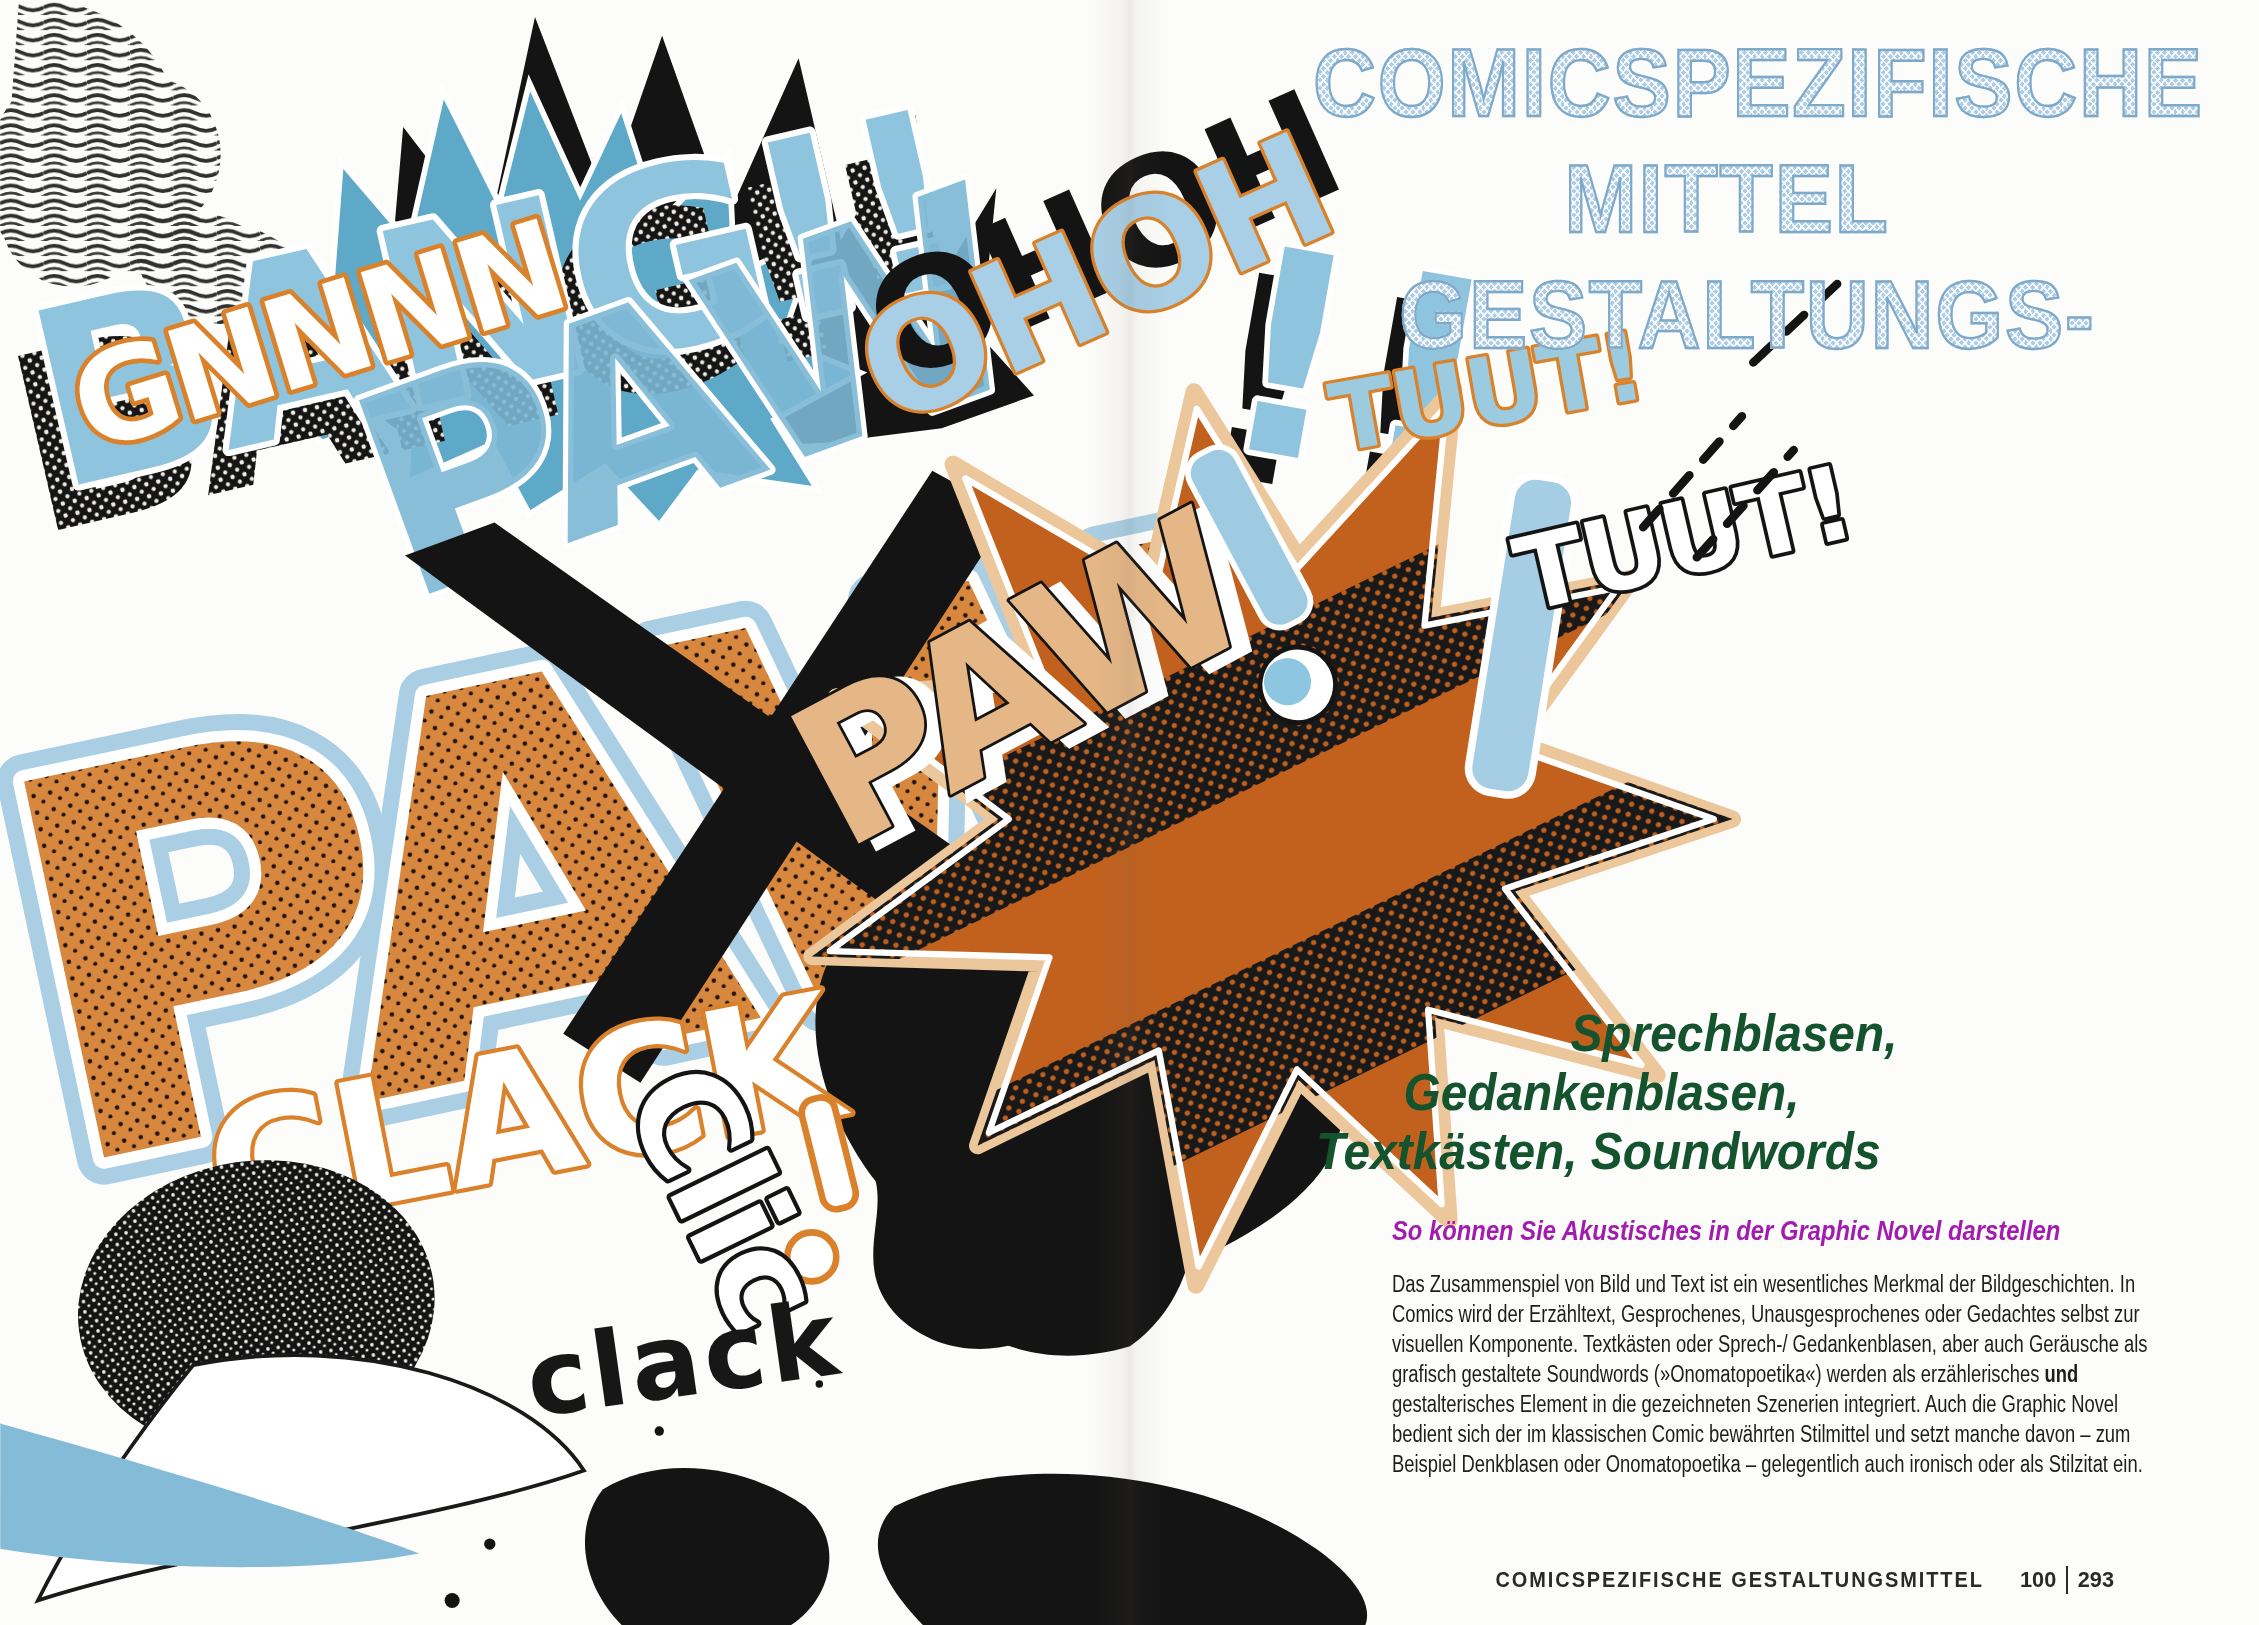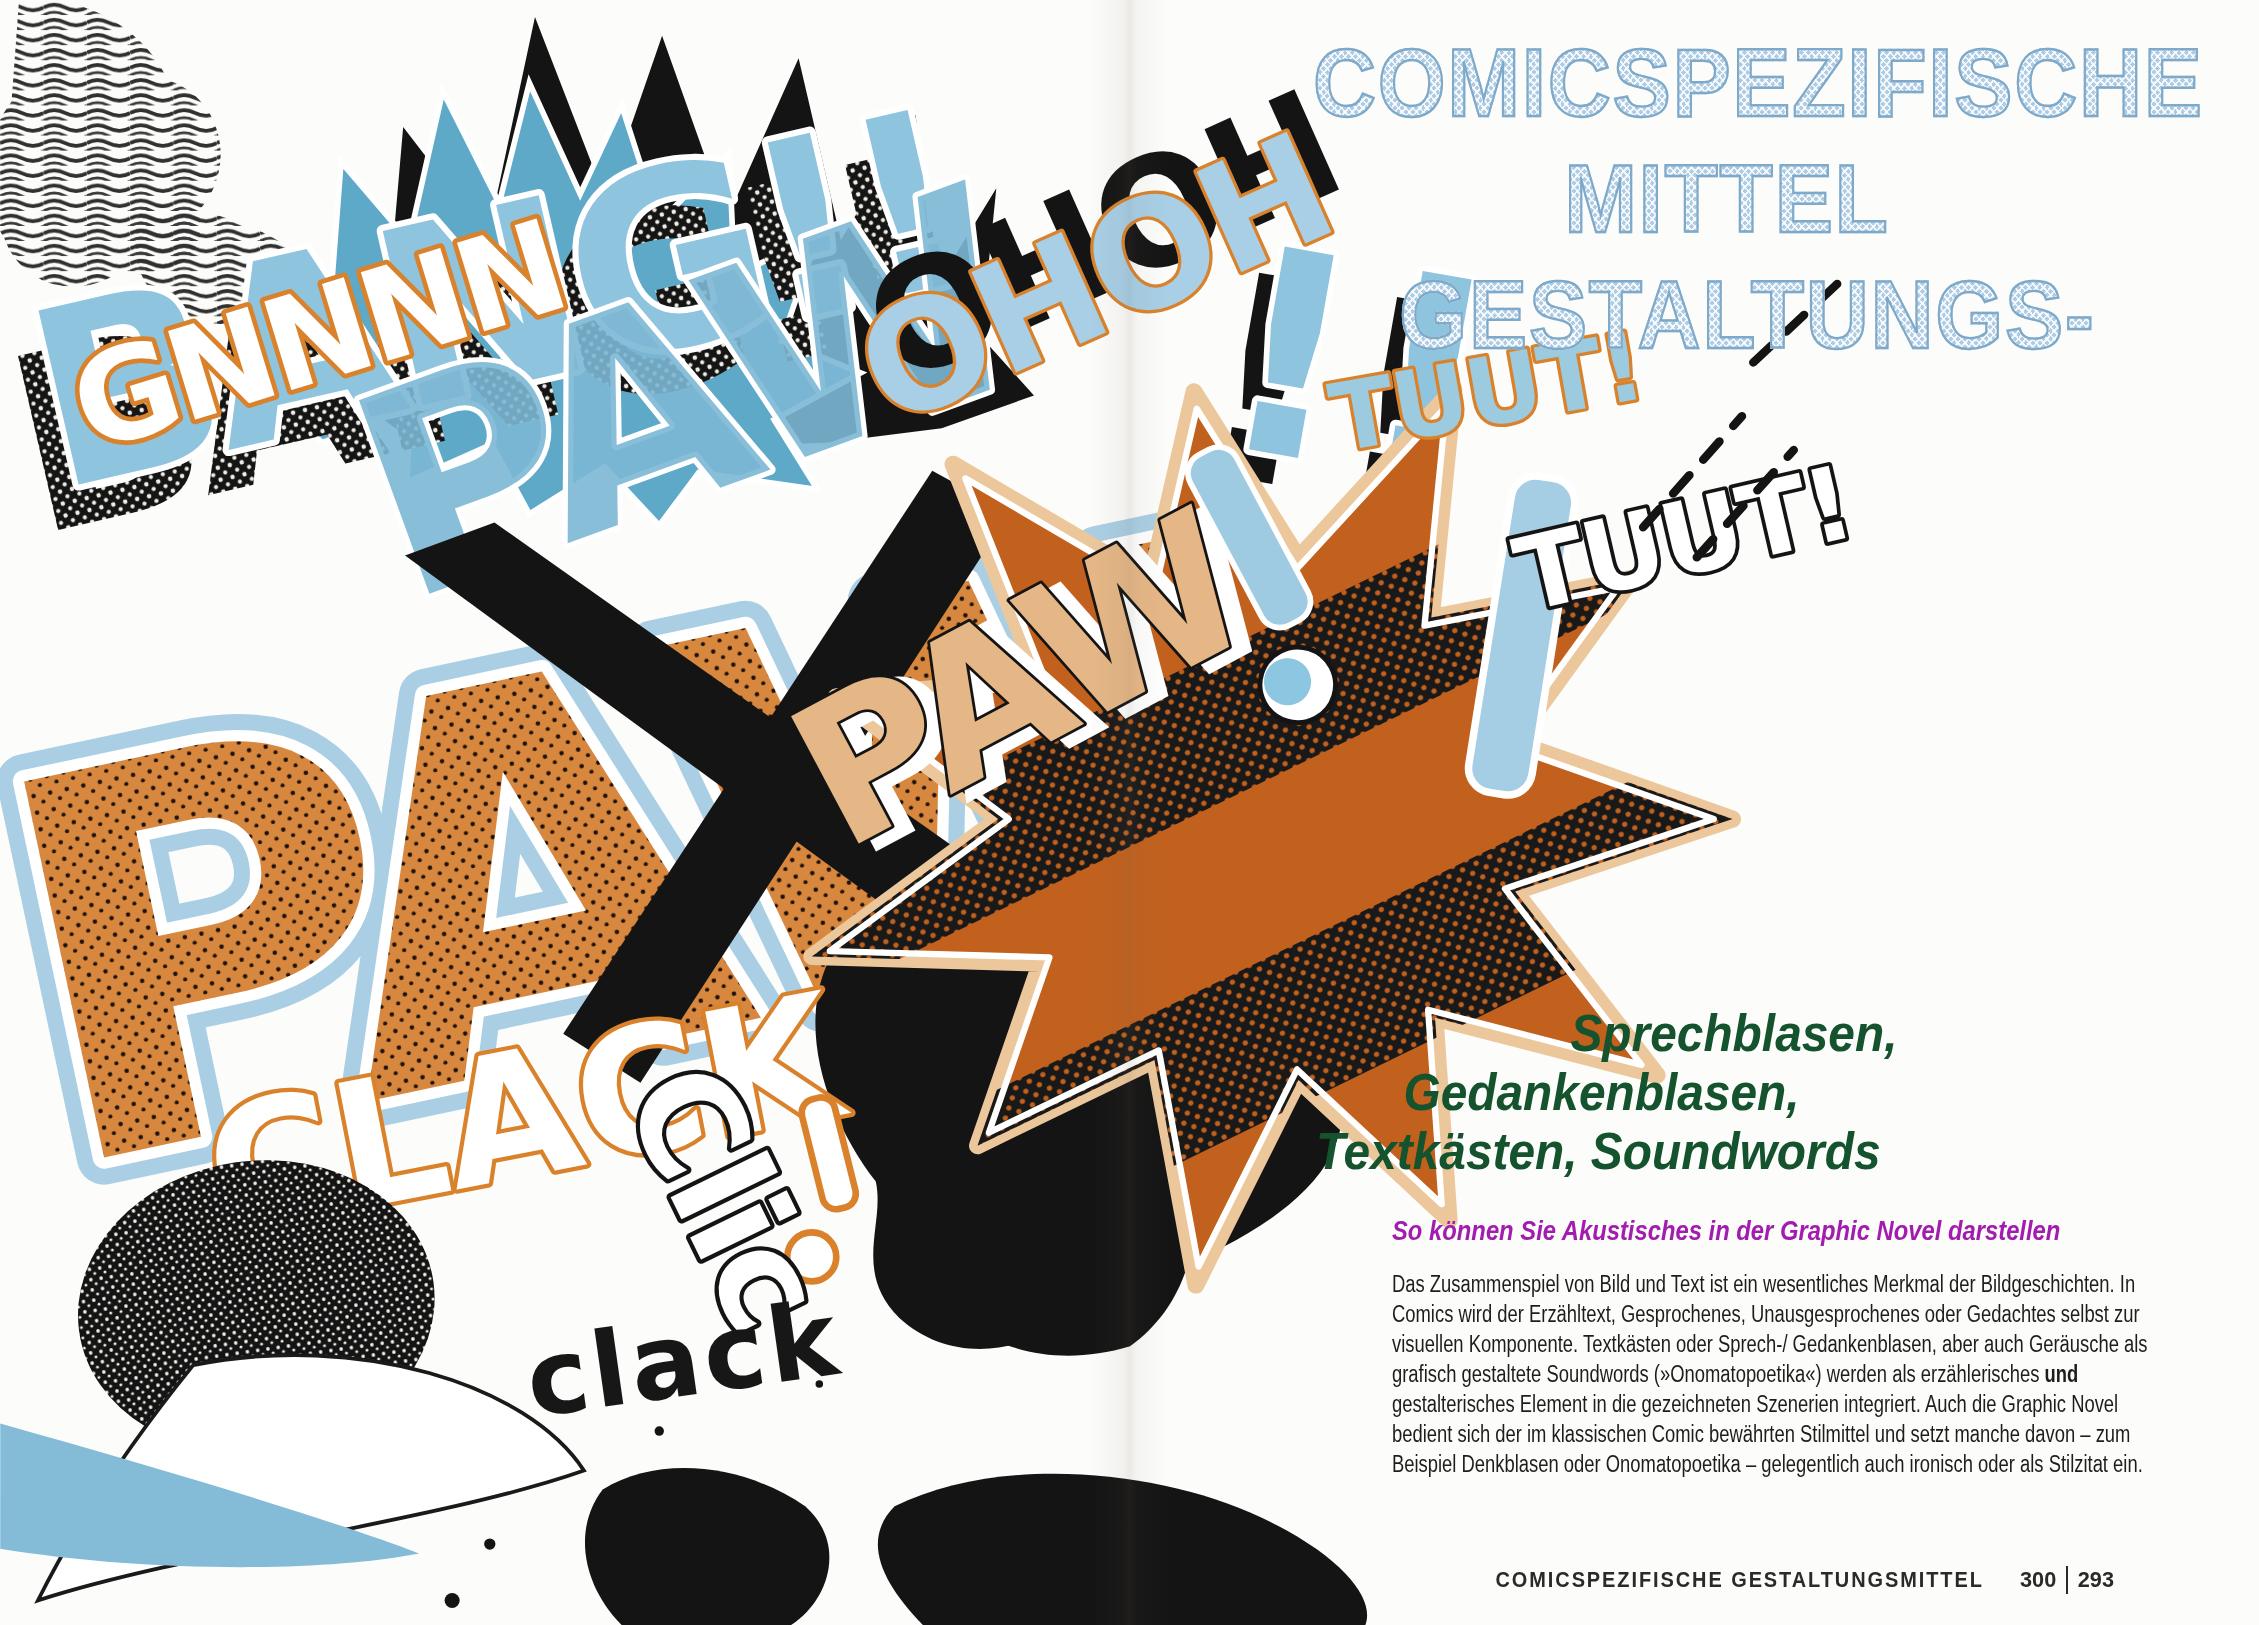--- a/index.html
+++ b/index.html
@@ -192,20 +192,20 @@
 
   <div class="bodytext">
     <div class="inner">
       <span>Das Zusammenspiel von Bild und Text ist ein wesentliches Merkmal der Bildgeschichten. In Comics wird der Erzähltext, Gesprochenes, Unausgesprochenes oder Gedachtes selbst zur visuellen Komponente. Textkästen oder Sprech-/ Gedankenblasen, aber auch Geräusche als grafisch gestaltete Soundwords (»Onomatopoetika«) werden als erzählerisches </span><b>und</b><span> gestalterisches Element in die gezeichneten Szenerien integriert. Auch die Graphic Novel bedient sich der im klassischen Comic bewährten Stilmittel und setzt manche davon – zum Beispiel Denkblasen oder Onomatopoetika – gelegentlich auch ironisch oder als Stilzitat ein.</span>
     </div>
   </div>
 
   <div class="footer">
     <span class="flabel">COMICSPEZIFISCHE GESTALTUNGSMITTEL</span>
     <span class="fpages">
-      <span>300</span>
+      <span>100</span>
       <span class="fbar"></span>
       <span>293</span>
     </span>
   </div>
 
 </div>
 
 
 </body></html>

